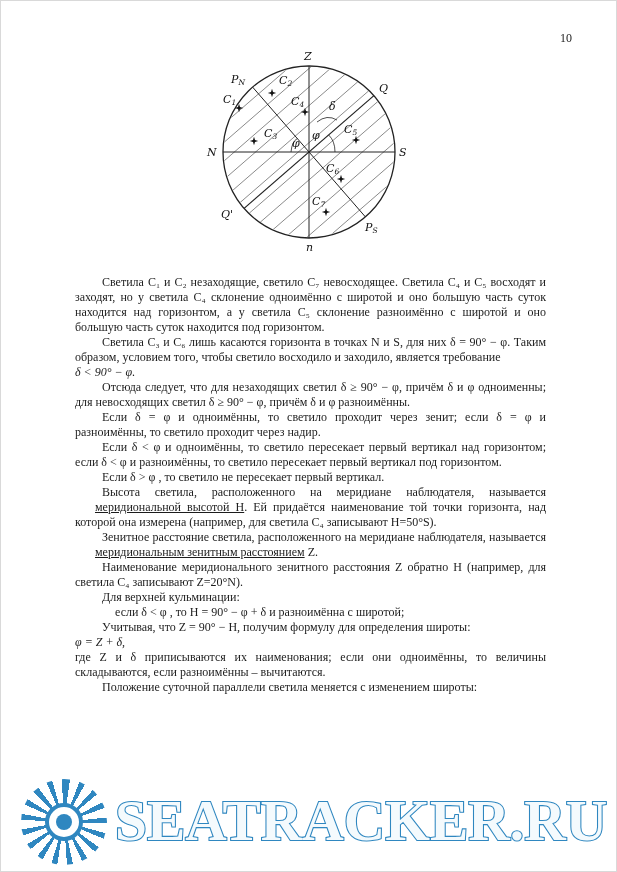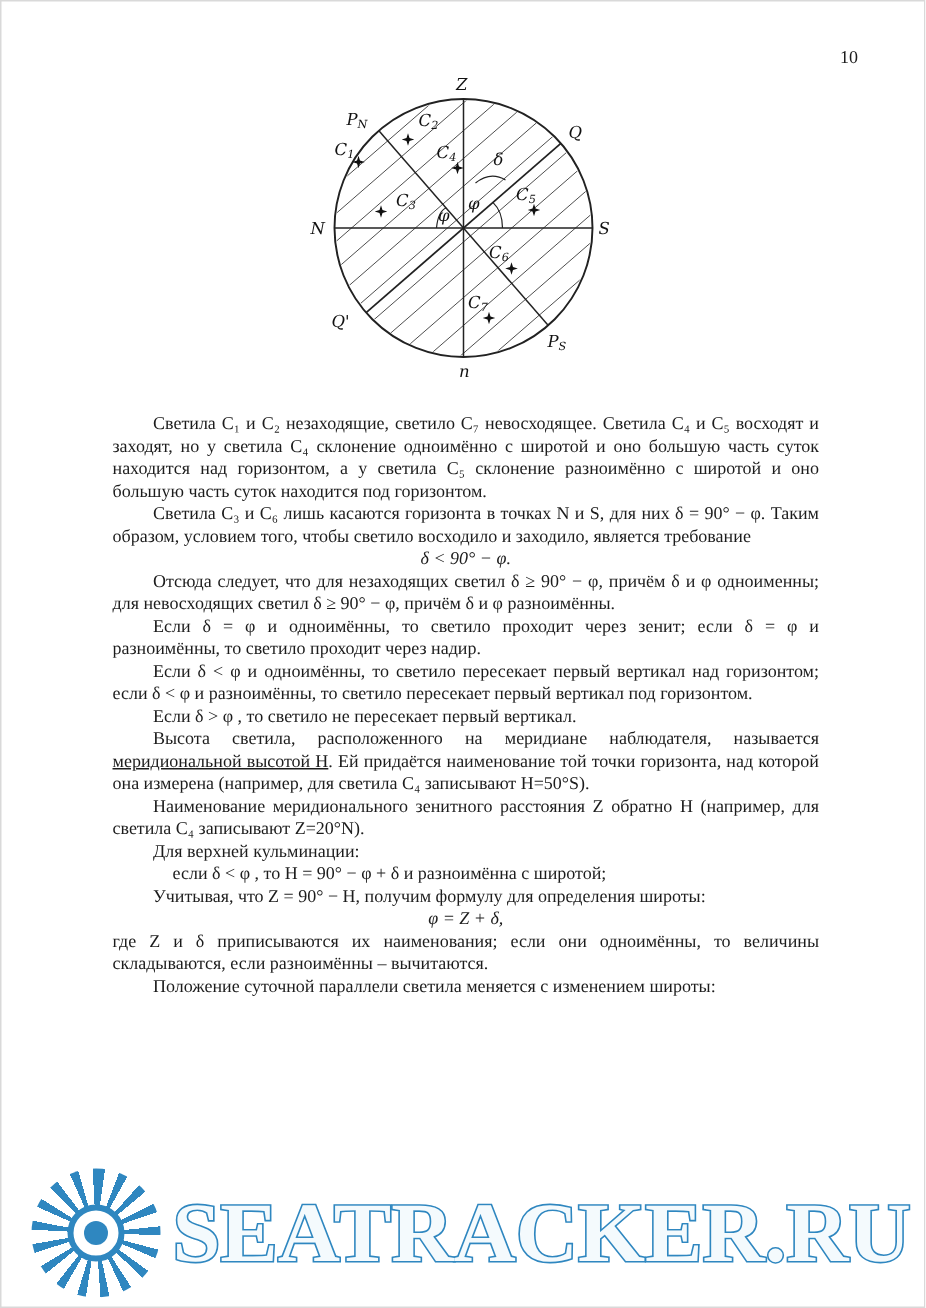--- a/index.html
+++ b/index.html
@@ -28,22 +28,22 @@
   .sub { font-size:7.5px; }
   .star-shape { fill:#111; stroke:none; }
   .body-text {
     margin:8px 70px 0 74px;
     font-size:12px; line-height:15px;
     text-align:justify;
   }
   .para { margin:0; }
   .para.indent { text-indent:27px;font-family:Liberation Serif, serif; }
   .para.subitem { padding-left:40px; }
-  .para.formula { text-align:center; text-indent:0; font-style:italic; }
-  .u { text-decoration:underline; }
+  .para.formula { text-indent:0; font-style:italic; }
+  .u { text-decoration:underline;margin-left:20px; }
   .watermark {
     position:absolute; left:20px; right:4px; bottom:6px;
     display:flex; align-items:center; gap:6px;
   }
   .wm-sun {
     flex:0 0 auto; width:86px; height:86px; border-radius:50%;
     background:repeating-conic-gradient(#2f87c0 0deg 8deg, rgba(255,255,255,0) 8deg 21deg);
     position:relative;
   }
   .wm-sun-core {
@@ -156,20 +156,21 @@
 
   <div class="body-text">
       <p class="para indent"><span>Светила C₁ и C₂ незаходящие, светило C₇ невосходящее. Светила C₄ и C₅ восходят и заходят, но у светила C₄ склонение одноимённо с широтой и оно большую часть суток находится над горизонтом, а у светила C₅ склонение разноимённо с широтой и оно большую часть суток находится под горизонтом.</span></p>
       <p class="para indent"><span>Светила C₃ и C₆ лишь касаются горизонта в точках N и S, для них δ = 90° − φ. Таким образом, условием того, чтобы светило восходило и заходило, является требование</span></p>
       <p class="para formula"><span>δ &lt; 90° − φ.</span></p>
       <p class="para indent"><span>Отсюда следует, что для незаходящих светил  δ ≥ 90° − φ, причём  δ  и  φ  одноименны; для невосходящих светил  δ ≥ 90° − φ, причём  δ  и  φ  разноимённы.</span></p>
       <p class="para indent"><span>Если  δ = φ  и одноимённы, то светило проходит через зенит; если  δ = φ  и разноимённы, то светило проходит через надир.</span></p>
       <p class="para indent"><span>Если  δ &lt; φ  и одноимённы, то светило пересекает первый вертикал над горизонтом; если δ &lt; φ  и разноимённы, то светило пересекает первый вертикал под горизонтом.</span></p>
       <p class="para indent"><span>Если  δ &gt; φ , то светило не пересекает первый вертикал.</span></p>
       <p class="para indent"><span>Высота светила, расположенного на меридиане наблюдателя, называется </span><span class="u">меридиональной высотой H</span><span>. Ей придаётся наименование той точки горизонта, над которой она измерена (например, для светила C₄ записывают H=50°S).</span></p>
+      <p class="para indent"><span>Зенитное расстояние светила, расположенного на меридиане наблюдателя, называется </span><span class="u">меридиональным зенитным расстоянием</span><span> Z.</span></p>
       <p class="para indent"><span>Наименование меридионального зенитного расстояния Z обратно H (например, для светила C₄ записывают Z=20°N).</span></p>
       <p class="para indent"><span>Для верхней кульминации:</span></p>
       <p class="para subitem"><span>если  δ &lt; φ , то H = 90° − φ + δ  и разноимённа с широтой;</span></p>
       <p class="para indent"><span>Учитывая, что  Z = 90° − H, получим формулу для определения широты:</span></p>
       <p class="para formula"><span>φ = Z + δ,</span></p>
       <p class="para noindent"><span>где  Z  и  δ  приписываются их наименования; если они одноимённы, то величины складываются, если разноимённы – вычитаются.</span></p>
       <p class="para indent"><span>Положение суточной параллели светила меняется с изменением широты:</span></p>
     </div>
 
   <div class="watermark">

